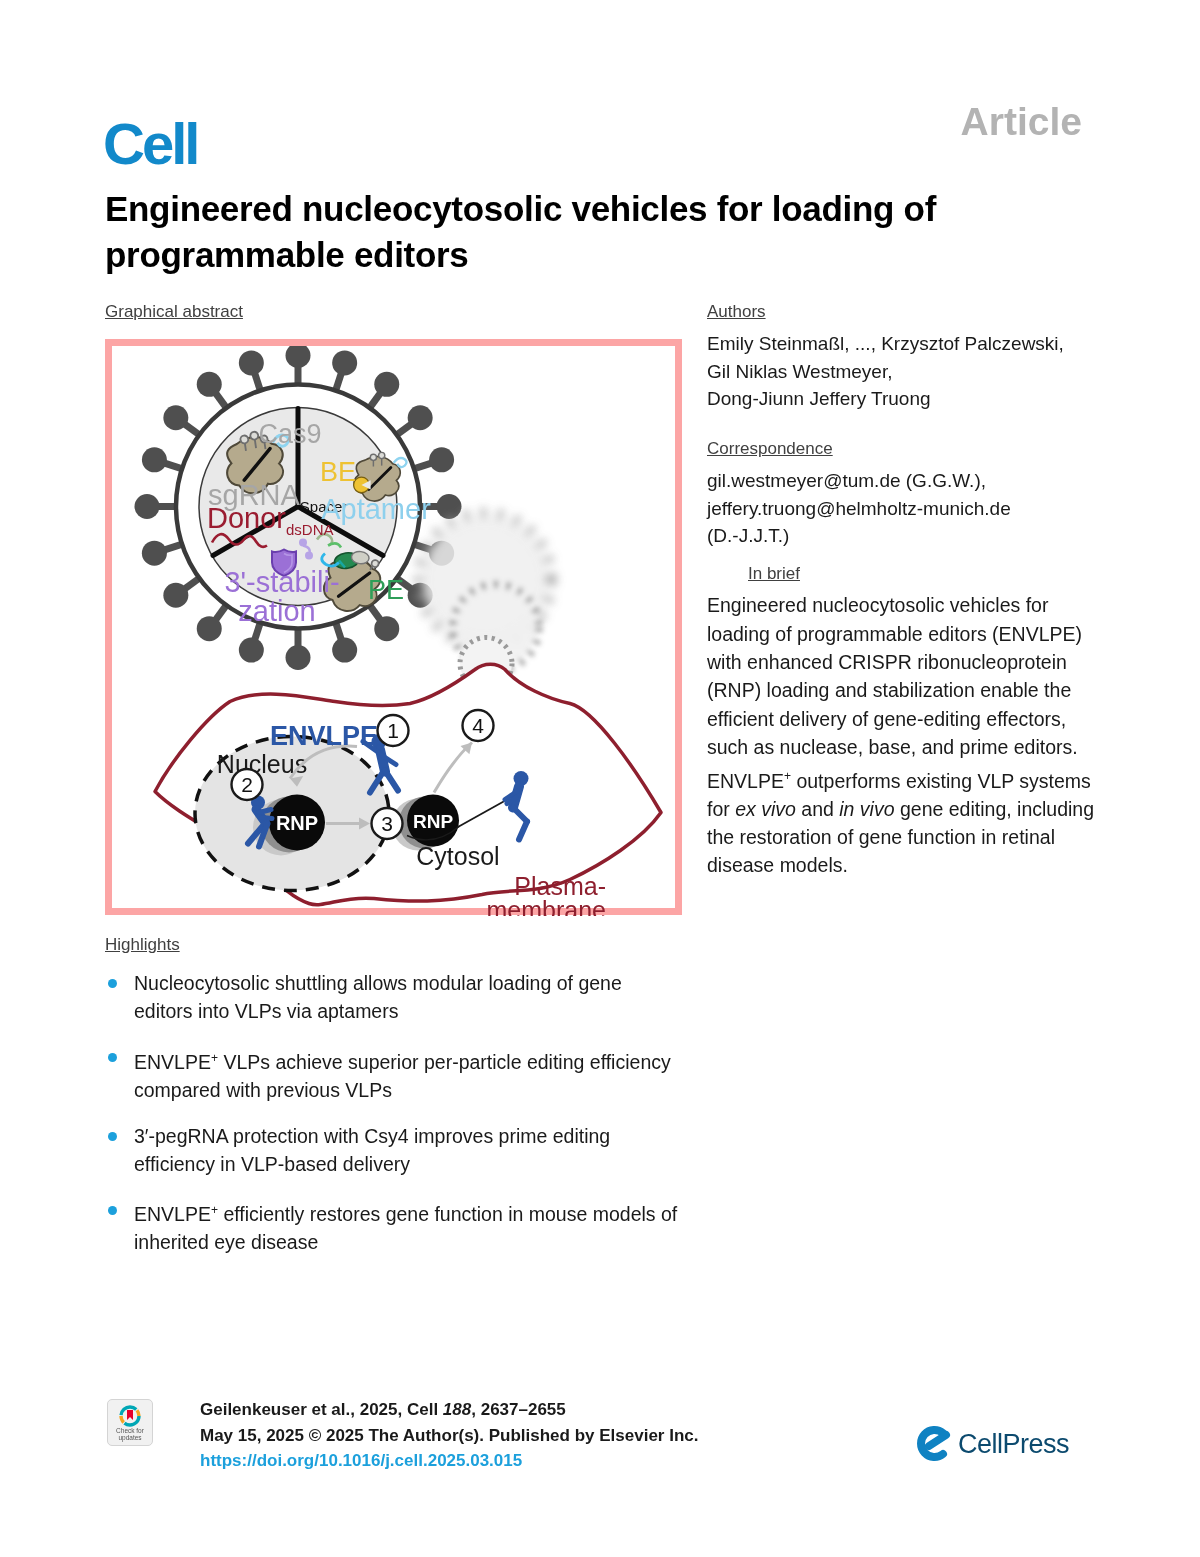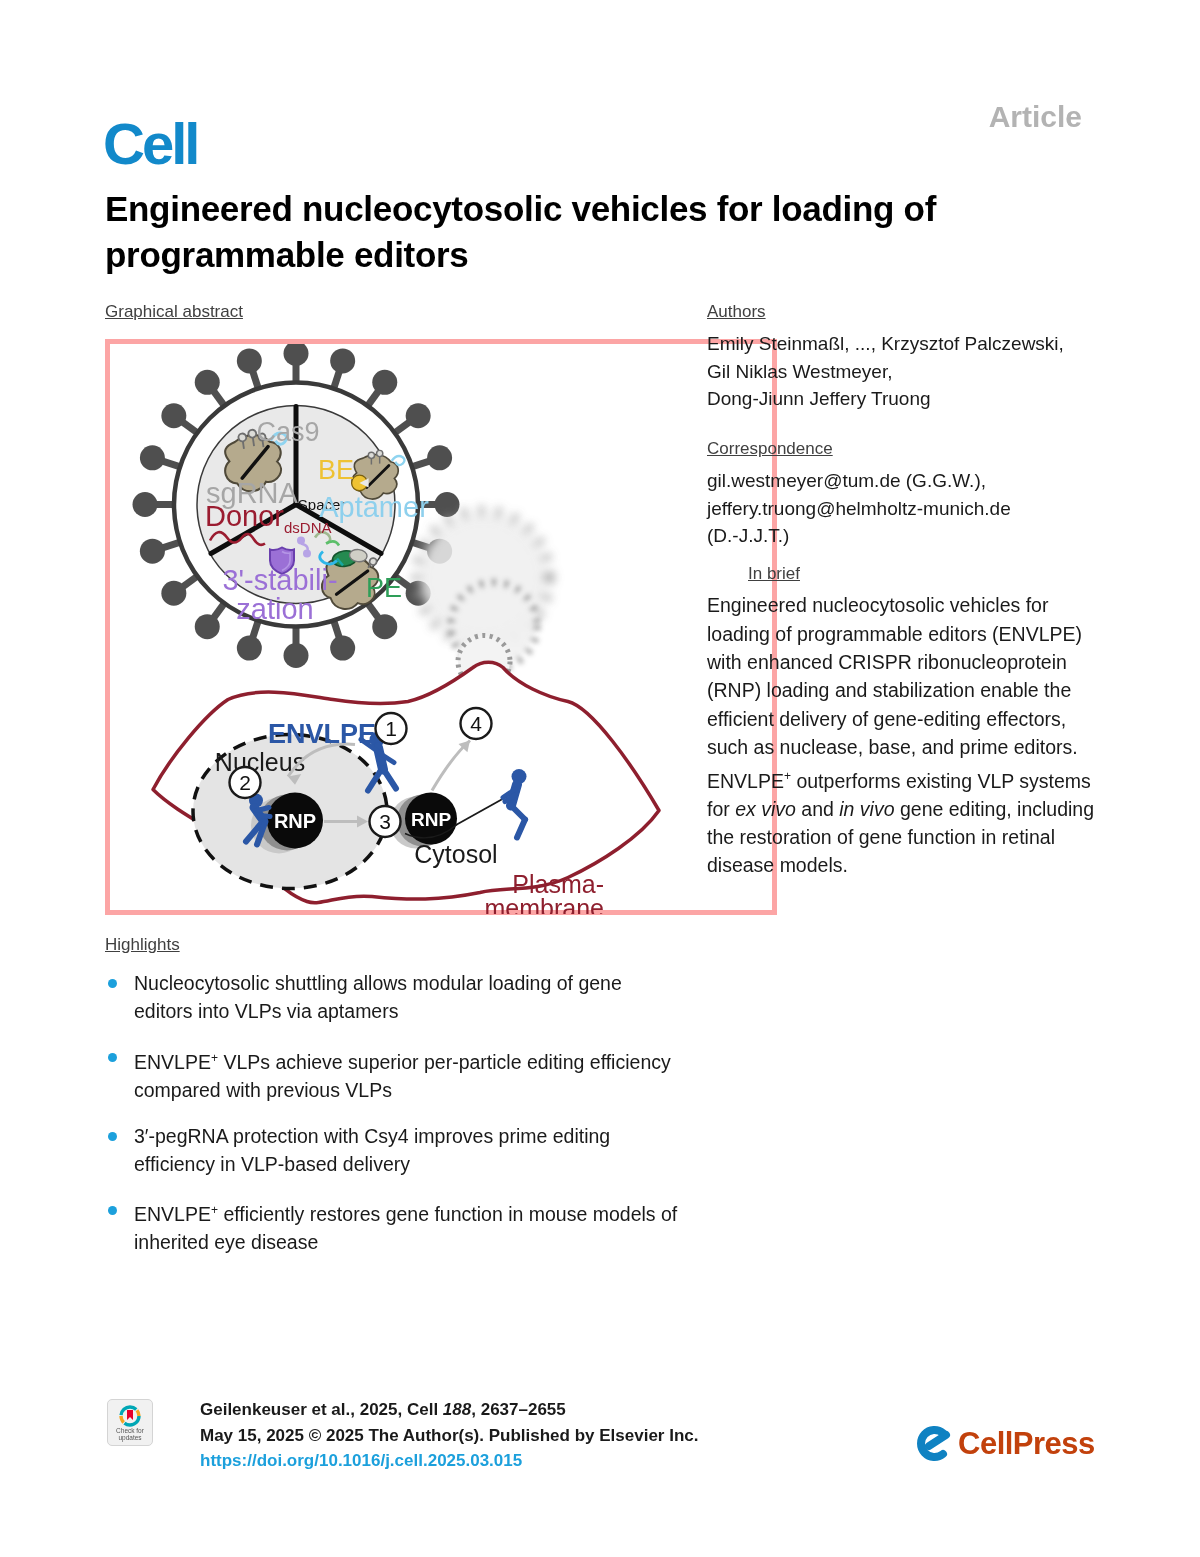--- a/index.html
+++ b/index.html
@@ -8,33 +8,33 @@
     width:1200px; height:1557px; position:relative;
     font-family:"Liberation Sans", sans-serif; color:#1a1a1a;
     overflow:hidden;
   }
   .cell-logo {
     position:absolute; left:103px; top:98px;
     font-size:58px; font-weight:bold; color:#1289ca; letter-spacing:-3px;margin-top:12px;
   }
   .article-type {
     position:absolute; right:118px; top:100px;
-    font-size:30px; font-weight:bold; color:#b3b3b3;
+    font-size:39px; font-weight:bold; color:#b3b3b3;
   }
   .title {
     position:absolute; left:105px; top:186px; width:975px;
     font-size:35px; font-weight:bold; color:#000; line-height:1.32; letter-spacing:-0.3px;
   }
   h2.sec {
     font-size:17px; font-weight:normal; color:#404040; line-height:1.2;text-decoration:underline;
   }
   .ga-heading { position:absolute; left:105px; top:302px; }
   .figure-box {
-    position:absolute; left:105px; top:339px; width:672px; height:576px;
-    border:5px solid #fca5a5; background:#fff;
+    position:absolute; left:105px; top:339px; width:577px; height:576px;
+    border:7px solid #fca5a5; background:#fff;
   }
   .figure-box svg { display:block; width:571px; height:570px; }
 
   .right-col { position:absolute; left:707px; top:302px; width:394px; }
   .right-col .lines { margin-top:8px; font-size:19px; line-height:27.5px; }
   .right-col h2.corr { margin-top:26px; }
   .right-col h2.brief { margin-top:14px;margin-left:41px; }
   .brief-text { margin-top:7px; font-size:19.5px; line-height:28.4px; }
 
   .highlights { position:absolute; left:105px; top:935px; width:578px; }
@@ -52,21 +52,21 @@
     position:absolute; left:107px; top:1399px; width:46px; height:47px;
     background:#f1f1f1; border:1px solid #d4d4d4; border-radius:5px;
     display:flex; flex-direction:column; align-items:center; justify-content:center;
     cursor:pointer;
   }
   .footer-badge .badge-txt { font-size:6.5px; color:#555; line-height:7px; text-align:center; }
   .citation { position:absolute; left:200px; top:1397px; font-size:17px; line-height:25.5px;font-weight:bold; }
   .citation .doi { color:#1ca0dc; text-decoration:none; }
   .cellpress { position:absolute; left:912px; top:1424px; display:flex; align-items:center; }
   .cellpress .mark { margin-right:6px; }
-  .cellpress .cp-text { font-size:31px; font-weight:bold; color:#c2410c; letter-spacing:-0.5px; }
+  .cellpress .cp-text { font-size:27px; font-weight:normal; color:#0c4a6e; letter-spacing:-0.5px; }
 </style>
 </head>
 <body>
 
 <div class="cell-logo">Cell</div>
 <div class="article-type">Article</div>
 <h1 class="title">Engineered nucleocytosolic vehicles for loading of programmable editors</h1>
 
 <h2 class="sec ga-heading">Graphical abstract</h2>
 

